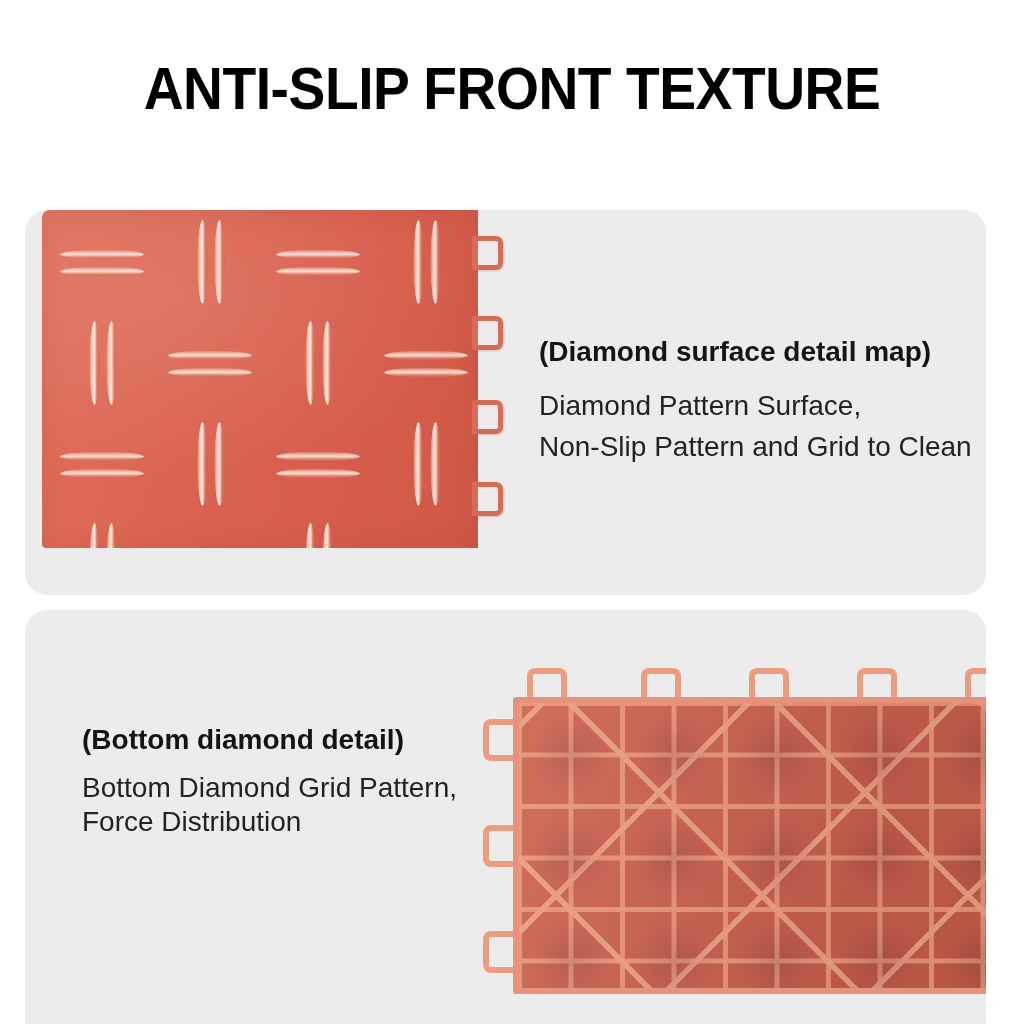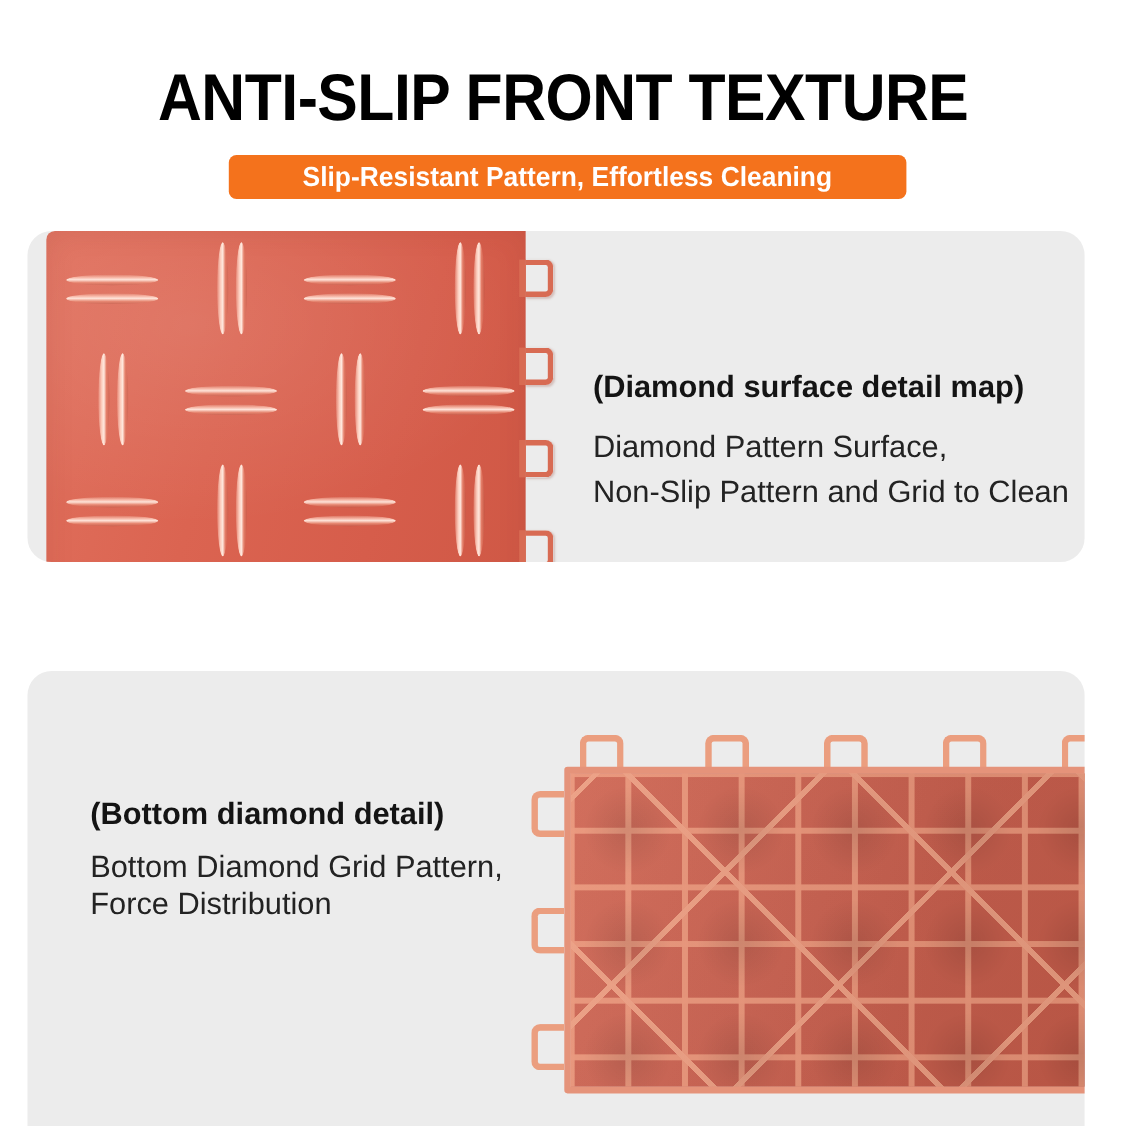--- a/index.html
+++ b/index.html
@@ -60,21 +60,21 @@
     transform-origin: 50% 50%;
   }
 
   
   .card {
     position: absolute;
     background: #ececec;
     border-radius: 22px;
     overflow: hidden;
   }
-  .card-top    { left: 25px;  top: 210px; width: 961px; height: 301px; }
+  .card-top    { left: 25px;  top: 210px; width: 961px; height: 385px; }
   .card-bottom { left: 25px;  top: 610px; width: 961px; height: 464px; }
 
   
   .txt-heading {
     font-family: "Liberation Sans", sans-serif;
     font-weight: 700;
     font-size: 28px;
     line-height: 34px;
     color: #141414;
     white-space: nowrap;
@@ -249,23 +249,20 @@
     background: transparent;
   }
 </style>
 </head>
 <body>
 
 <div id="page">
 
   <div class="title">ANTI-SLIP FRONT TEXTURE</div>
 
-  <div class="subtitle-wrap">
-    <div class="subtitle">Slip-Resistant Pattern, Effortless Cleaning</div>
-  </div>
 
   <div class="card card-top">
 
     <div class="tile-top">
 
     <div class="lens h" style="left: 18px; top: 39px;"></div>
         <div class="lens h" style="left: 18px; top: 56px;"></div>
         <div class="lens v" style="left: 155px; top: 10px;"></div>
         <div class="lens v" style="left: 172px; top: 10px;"></div>
         <div class="lens h" style="left: 234px; top: 39px;"></div>

